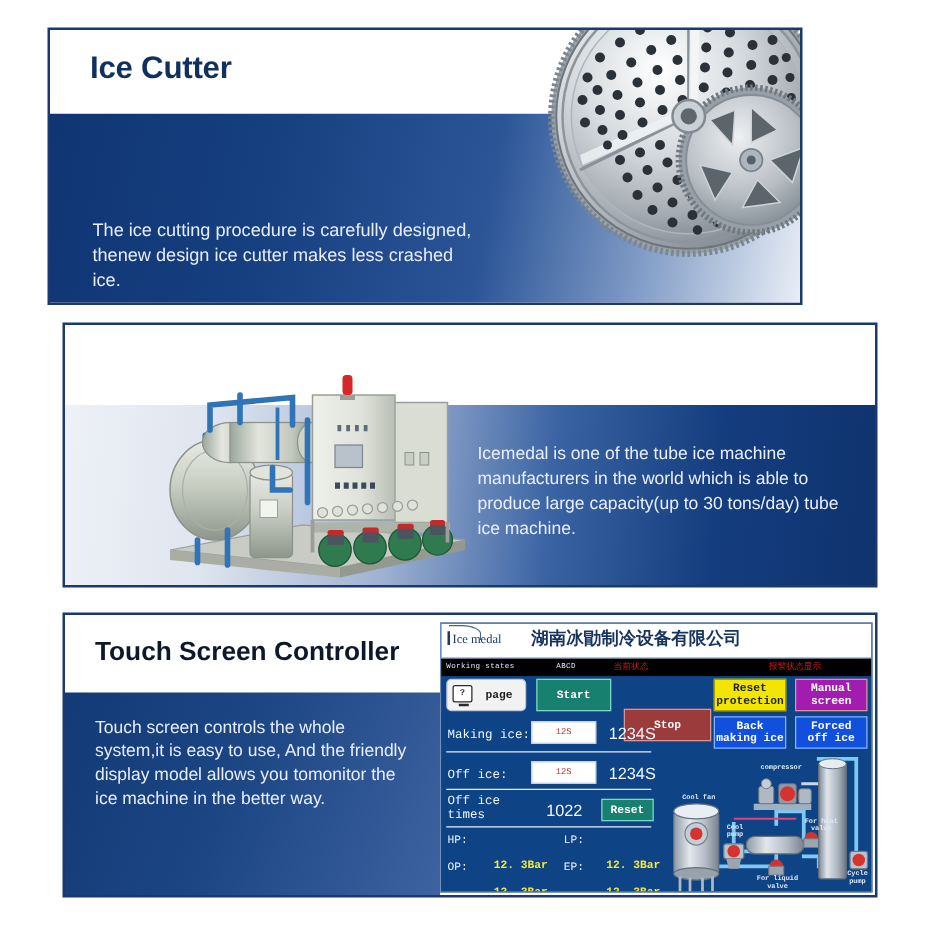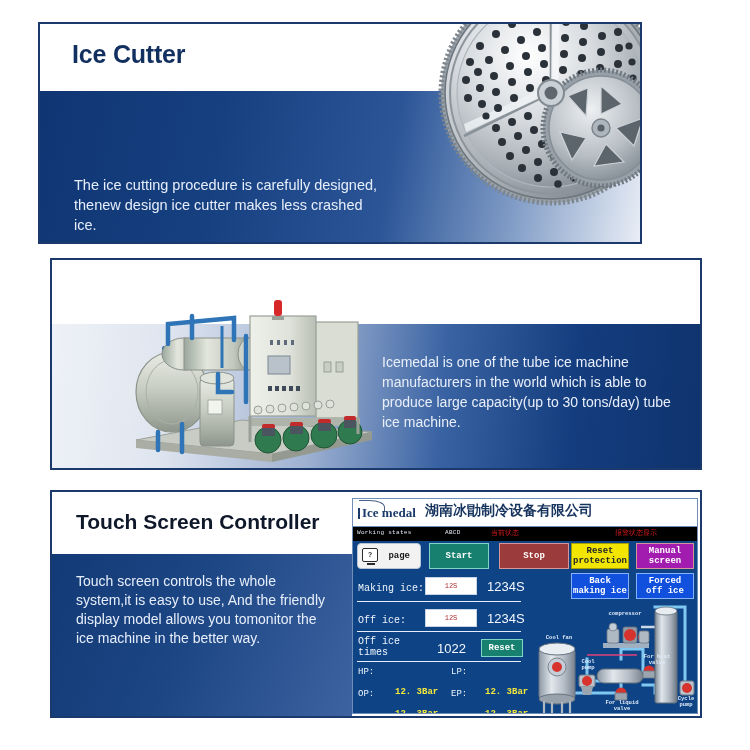--- a/index.html
+++ b/index.html
@@ -88,21 +88,21 @@
     border:1px solid #6f8fb8;
     font-family:"Liberation Mono", monospace;
     overflow:hidden;
   }
   .hmi-header {
     height:28px; background:#ffffff; position:relative;
     border-bottom:1px solid #6f8fb8;
   }
   .hmi-logo {
     position:absolute; left:5px; top:6px;
-    font-size:13px; color:#1b3a6b; font-weight:bold;
+    font-size:10px; color:#1b3a6b; font-weight:normal;
     font-family:"Liberation Serif", serif;
     text-align:center;
   }
   .hmi-logo .bar { display:inline-block; width:2px; height:11px;
     background:#1b3a6b; vertical-align:-2px; margin-right:2px; }
   .hmi-swoosh {
     position:absolute; left:6px; top:1px; width:26px; height:12px;
     border-top:1.5px solid #1b3a6b; border-right:1.5px solid #1b3a6b;
     border-radius: 0 60% 0 0; opacity:.8;
   }
@@ -139,21 +139,21 @@
      padding-right:10px; }
   .monitor-icon {
     position:absolute; left:4px; top:4px; width:16px; height:14px;
     border:1.4px solid #2a2a2a; border-radius:2px; background:#fff;
     font-size:7px; display:flex; align-items:center; justify-content:center; color:#333;
   }
   .monitor-icon:after{
     content:""; position:absolute; left:4px; bottom:-4px; width:8px;height:2px;background:#2a2a2a;
   }
   .btn-start { left:76px; width:60px; background:#17806f; color:#fff; border:1px solid #7fd6c7;}
-  .btn-stop  { left:146px; width:70px; background:#9c3b3b; color:#fff; border:1px solid #d89595;}
+  .btn-stop  { left:146px; width:70px; background:#9c3b3b; color:#fff; border:1px solid #d89595;margin-top:24px;}
   .btn-reset { left:218px; width:58px; background:#f2e600; color:#20242b; border:1px solid #a5a000;}
   .btn-manual{ left:283px; width:58px; background:#a21caf; color:#fff; border:1px solid #d89595;}
   .btn-back  { left:218px; top:32px; width:58px; height:26px; background:#1050dd; color:#fff; border:1px solid #85b2ff;}
   .btn-forced{ left:283px; top:32px; width:58px; height:26px; background:#1050dd; color:#fff; border:1px solid #85b2ff;}
   .lbl { position:absolute; color:#eef4fd; font-size:10px; }
   .valbox {
     position:absolute; background:#fff; border:1px solid #c9d4e4;
     display:flex; align-items:center; justify-content:center;
     color:#b03030; font-size:7px; font-family:"Liberation Mono", monospace;
   }

